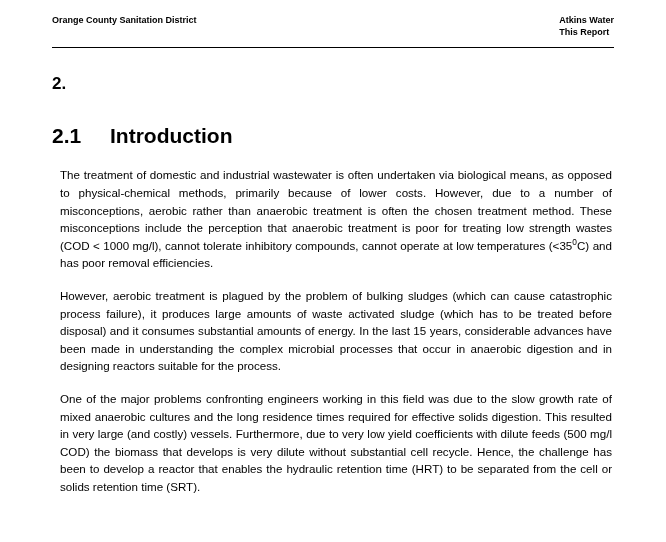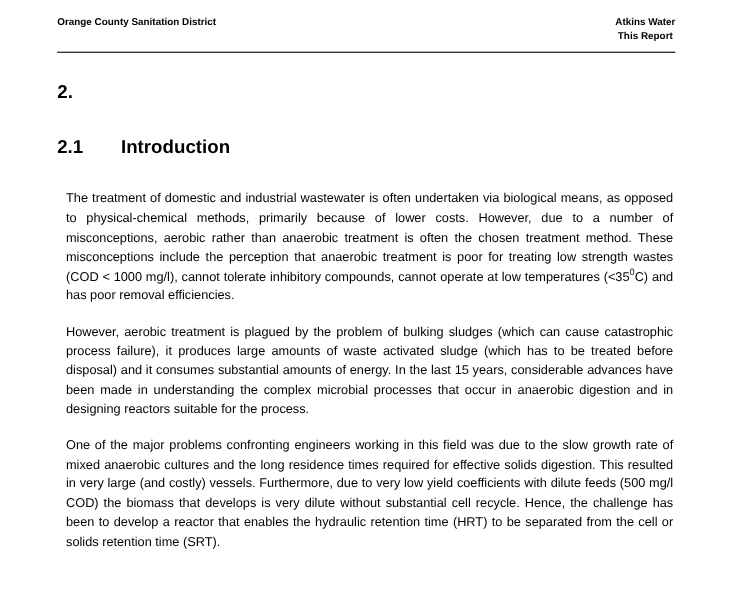--- a/index.html
+++ b/index.html
@@ -29,21 +29,21 @@
     padding-top: 14px;
     font-size: 9px;
     font-weight: bold;
     line-height: 1.35;
     gap: 48px;
   }
   .header-left {
     text-align: left;
   }
   .header-right {
-    text-align: center;
+    text-align: left;
   }
   .header-rule {
     margin-top: 9px;
     border-bottom: 1.3px solid #000000;
     width: 100%;
   }
   
   .h1 {
     display: flex;
     margin-top: 26px;
@@ -51,30 +51,30 @@
     font-weight: bold;
     letter-spacing: 0.1px;
   }
   .h1 .num {
     width: 58px;
     flex: 0 0 58px;
   }
   .h2 {
     display: flex;
     margin-top: 30px;
-    font-size: 17px;
+    font-size: 21px;
     font-weight: bold;
   }
   .h2 .num {
     width: 58px;
     flex: 0 0 58px;
   }
   
   .body {
-    margin-top: 28px;
+    margin-top: 18px;
     padding-left: 8px;
     padding-right: 2px;
   }
   .para {
     font-size: 11.6px;
     line-height: 1.52;
     text-align: justify;
     margin: 0 0 15px 0;
     hyphens: none;
   }

